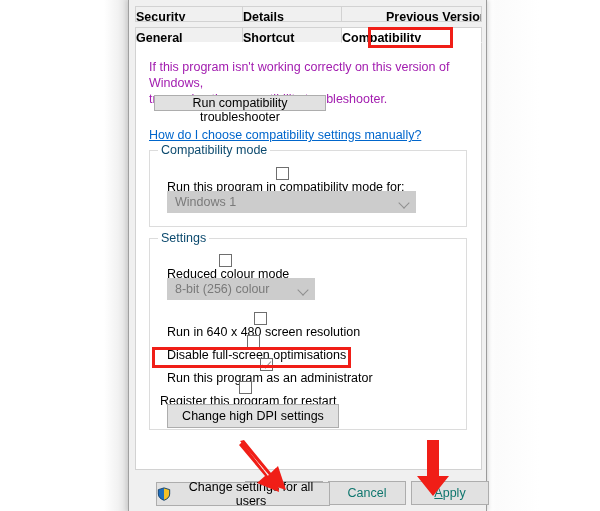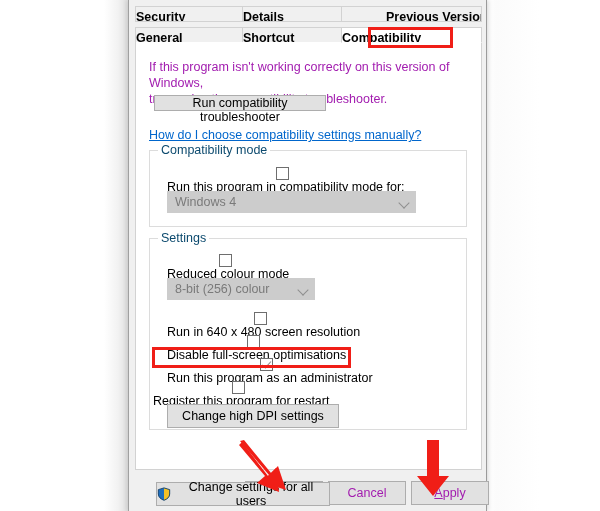--- a/index.html
+++ b/index.html
@@ -287,21 +287,21 @@
     height: 40px;
   }
   .bar-button {
     position: absolute;
     top: 10px;
     width: 78px;
     height: 24px;
     background: #e1e1e1;
     border: 1px solid #adadad;
     font-size: 12.5px;
-    color: #a21caf;
+    color: #0f766e;
     text-align: center;
     line-height: 22px;
     box-sizing: border-box;
     cursor: default;
   }
   #btn-ok     { left: 116px; }
   #btn-cancel { left: 199px; }
   #btn-apply  { left: 282px; }
   .accel { text-decoration: underline; }
 
@@ -361,21 +361,21 @@
 
     <div class="group-box" id="group-compat-mode">
       <span class="group-label">Compatibility mode</span>
 
       <div class="cb-row" style="left:17px; top:16px;">
         <span class="cb-box"></span>
         <span class="cb-label">Run this program in compatibility mode for:</span>
       </div>
 
       <div class="combo-disabled" style="left:17px; top:40px; width:249px;">
-        <span class="combo-text">Windows 4</span>
+        <span class="combo-text">Windows 1</span>
         <span class="combo-arrow"></span>
       </div>
     </div>
 
     <div class="group-box" id="group-settings">
       <span class="group-label">Settings</span>
 
       <div class="cb-row" style="left:17px; top:15px;">
         <span class="cb-box"></span>
         <span class="cb-label">Reduced colour mode</span>
@@ -394,21 +394,21 @@
       <div class="cb-row" style="left:17px; top:96px;">
         <span class="cb-box"></span>
         <span class="cb-label">Disable full-screen optimisations</span>
       </div>
 
       <div class="cb-row" style="left:17px; top:119px;">
         <span class="cb-box checked"></span>
         <span class="cb-label">Run this program as an administrator</span>
       </div>
 
-      <div class="cb-row" style="left:3px; top:142px;">
+      <div class="cb-row" style="left:10px; top:142px;">
         <span class="cb-box"></span>
         <span class="cb-label">Register this program for restart</span>
       </div>
 
       <button class="win-button" style="left:17px; top:165px; width:172px; height:24px;">Change high DPI settings</button>
     </div>
 
     <div class="win-button" id="btn-change-all">
       <svg class="shield-icon" viewBox="0 0 16 16">
         <path d="M8 1 L14.5 3 V8 C14.5 11.5 11.5 14 8 15.2 C4.5 14 1.5 11.5 1.5 8 V3 Z" fill="#1f6fbf"></path>

